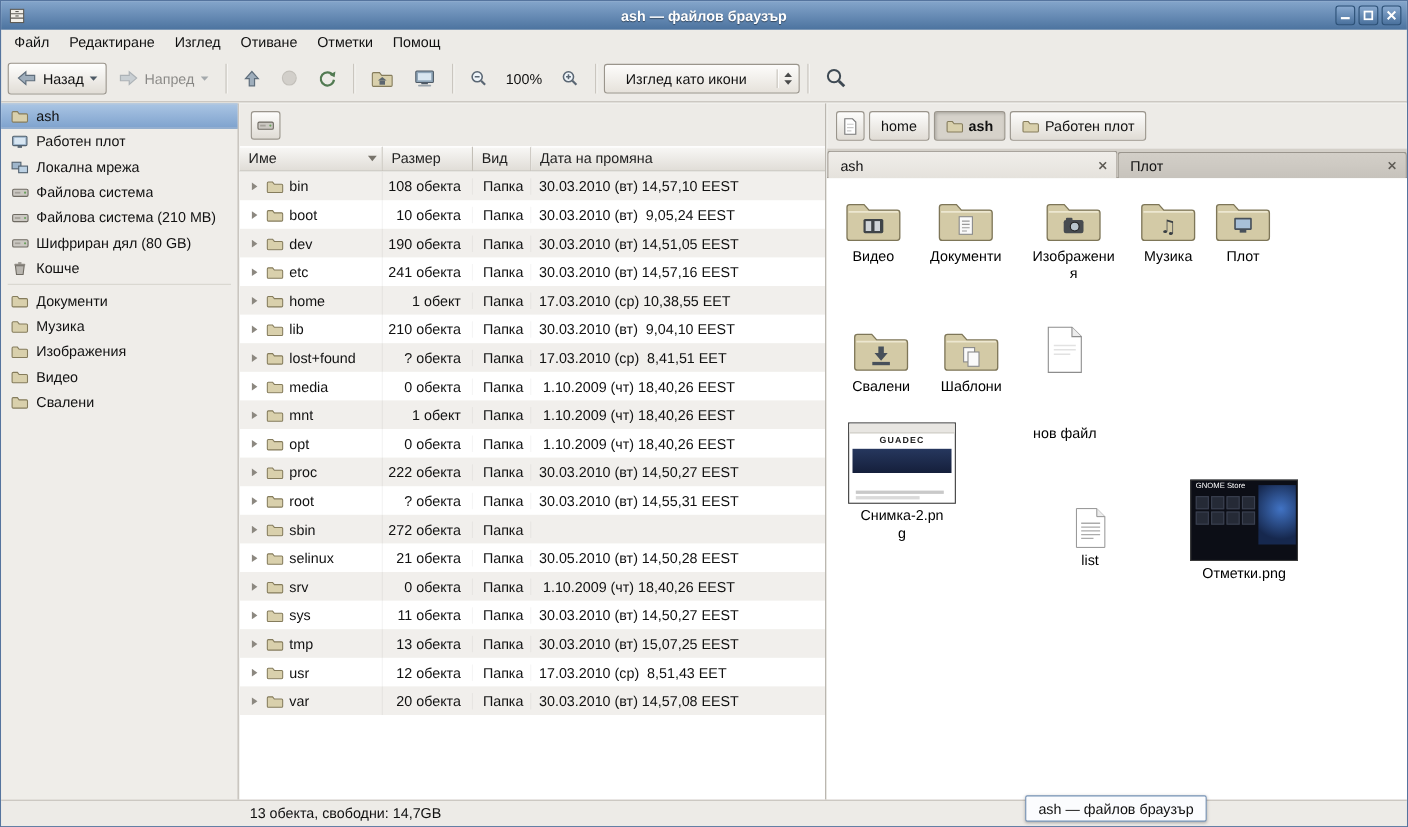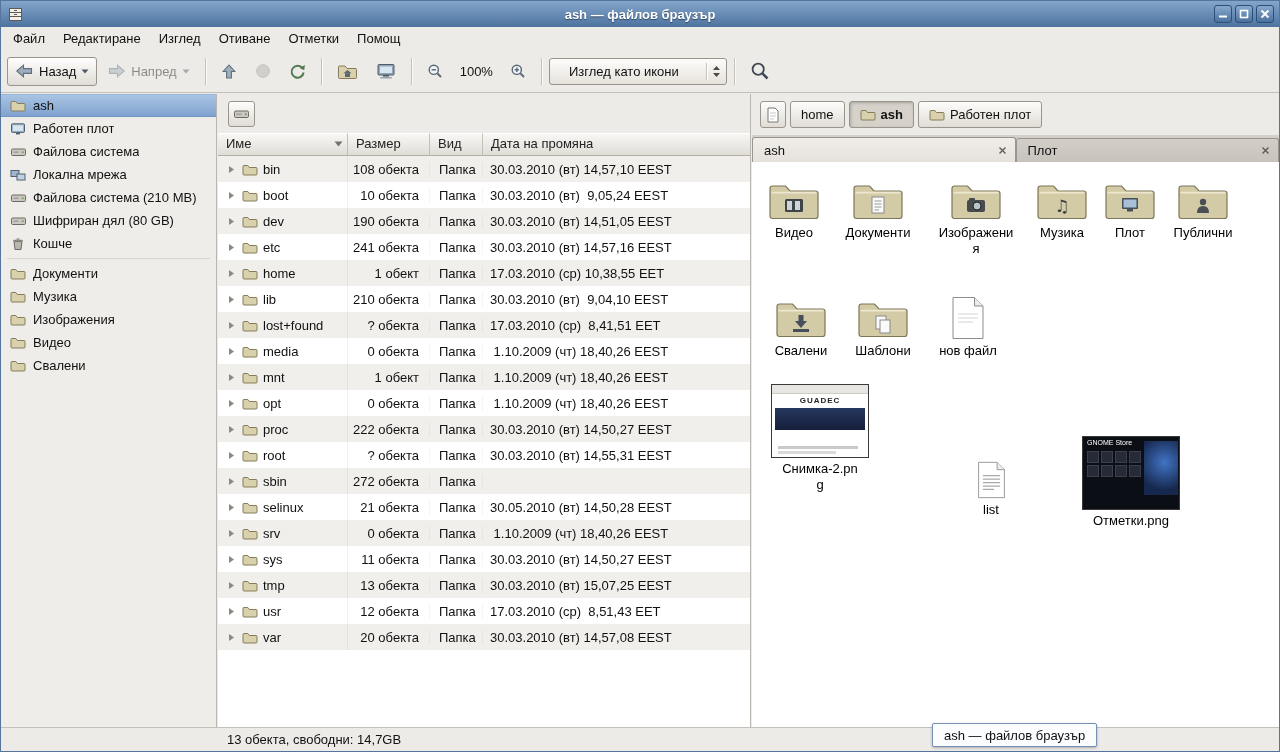--- a/index.html
+++ b/index.html
@@ -298,37 +298,37 @@
               <rect x="1.5" y="1.8" width="13" height="8.6" rx="1" fill="#9FB6CC" stroke="#51606E"></rect>
               <rect x="3" y="3.3" width="10" height="5.6" fill="#D8E6F2"></rect>
               <rect x="6" y="10.8" width="4" height="1.6" fill="#51606E"></rect>
             </svg>
           </span>
           <span class="p-label">Работен плот</span>
         </div>
 
         <div class="place">
           <span class="p-icon">
+            <svg width="16" height="14">
+              <rect x="1" y="2.5" width="8" height="6" fill="#9FB6CC" stroke="#51606E"></rect>
+              <rect x="7" y="6" width="8" height="6" fill="#BDD2E4" stroke="#51606E"></rect>
+            </svg>
+          </span>
+          <span class="p-label">Локална мрежа</span>
+        </div>
+
+        <div class="place">
+          <span class="p-icon">
             <svg width="17" height="14">
               <rect x="1.5" y="4" width="14" height="6.5" rx="1.2" fill="#CBC8C2" stroke="#6E6A62"></rect>
               <circle cx="12.8" cy="7.2" r="1" fill="#69A15B"></circle>
               <rect x="3.5" y="6.4" width="5" height="1.6" fill="#A5A19A"></rect>
             </svg>
           </span>
           <span class="p-label">Файлова система</span>
-        </div>
-
-        <div class="place">
-          <span class="p-icon">
-            <svg width="16" height="14">
-              <rect x="1" y="2.5" width="8" height="6" fill="#9FB6CC" stroke="#51606E"></rect>
-              <rect x="7" y="6" width="8" height="6" fill="#BDD2E4" stroke="#51606E"></rect>
-            </svg>
-          </span>
-          <span class="p-label">Локална мрежа</span>
         </div>
 
         <div class="place">
           <span class="p-icon">
             <svg width="17" height="14">
               <rect x="1.5" y="4" width="14" height="6.5" rx="1.2" fill="#CBC8C2" stroke="#6E6A62"></rect>
               <circle cx="12.8" cy="7.2" r="1" fill="#69A15B"></circle>
               <rect x="3.5" y="6.4" width="5" height="1.6" fill="#A5A19A"></rect>
             </svg>
           </span>
@@ -932,33 +932,20 @@
               <g transform="translate(27,28)">
                 <rect x="-8" y="-8" width="16" height="11" rx="1" fill="#47505A"></rect>
                 <rect x="-6.5" y="-6.5" width="13" height="8" fill="#A8C0D8"></rect>
                 <rect x="-3" y="3" width="6" height="2.5" fill="#47505A"></rect>
               </g>
             </svg>
           </div>
           <div class="gi-label">Плот</div>
         </div>
 
-        <div class="grid-item kind-folder" style="left: 411px; top: 14px; width: 80px;">
-          <div class="gi-icon">
-            <svg width="54" height="44" viewBox="0 0 54 44">
-              <path d="M3 10.5 Q3 8 5.5 8 L18.5 8 L23 13 L48.5 13 Q51 13 51 15.5 L51 38 Q51 40.5 48.5 40.5 L5.5 40.5 Q3 40.5 3 38 Z" fill="#D3CAA6" stroke="#7E7658" stroke-width="1.2"></path>
-              <path d="M4.5 14.6 L49.5 14.6" stroke="#EDE7D0" stroke-width="1.6"></path>
-              <g transform="translate(27,28)">
-                <circle cx="0" cy="-4" r="3.2" fill="#4A4F54"></circle>
-                <path d="M-6 7 Q-6 0 0 0 Q6 0 6 7 Z" fill="#4A4F54"></path>
-              </g>
-            </svg>
-          </div>
-          <div class="gi-label">Публични</div>
-        </div>
 
         <div class="grid-item kind-folder" style="left: 9px; top: 132px; width: 80px;">
           <div class="gi-icon">
             <svg width="54" height="44" viewBox="0 0 54 44">
               <path d="M3 10.5 Q3 8 5.5 8 L18.5 8 L23 13 L48.5 13 Q51 13 51 15.5 L51 38 Q51 40.5 48.5 40.5 L5.5 40.5 Q3 40.5 3 38 Z" fill="#D3CAA6" stroke="#7E7658" stroke-width="1.2"></path>
               <path d="M4.5 14.6 L49.5 14.6" stroke="#EDE7D0" stroke-width="1.6"></path>
               <g transform="translate(27,28)">
                 <path d="M-2.5 -9 L2.5 -9 L2.5 -3 L6 -3 L0 4 L-6 -3 L-2.5 -3 Z" fill="#47505A"></path>
                 <rect x="-8" y="5" width="16" height="3" fill="#47505A"></rect>
               </g>
@@ -974,21 +961,21 @@
               <path d="M4.5 14.6 L49.5 14.6" stroke="#EDE7D0" stroke-width="1.6"></path>
               <g transform="translate(27,28)">
                 <rect x="-7" y="-8" width="10" height="13" fill="#FAFAFA" stroke="#8A8A8A"></rect>
                 <rect x="-3" y="-4" width="10" height="13" fill="#FAFAFA" stroke="#8A8A8A"></rect>
               </g>
             </svg>
           </div>
           <div class="gi-label">Шаблони</div>
         </div>
 
-        <div class="grid-item kind-file" style="left: 176px; top: 132px; width: 80px;">
+        <div class="grid-item kind-file" style="left: 176px; top: 132px; width: 80px; gap: 43px;">
           <div class="gi-icon">
             <svg width="36" height="44" viewBox="0 0 36 44">
               <path d="M3 1.5 L24.5 1.5 L33 10 L33 42.5 L3 42.5 Z" fill="#FFFFFF" stroke="#8D8D8D"></path>
               <path d="M24.5 1.5 L24.5 10 L33 10" fill="#ECECEC" stroke="#8D8D8D"></path>
               <path d="M8 18 H28 M8 22 H28 M8 26 H23" stroke="#E2E2E2" stroke-width="1.4"></path>
             </svg>
           </div>
           <div class="gi-label">нов файл</div>
         </div>
 

